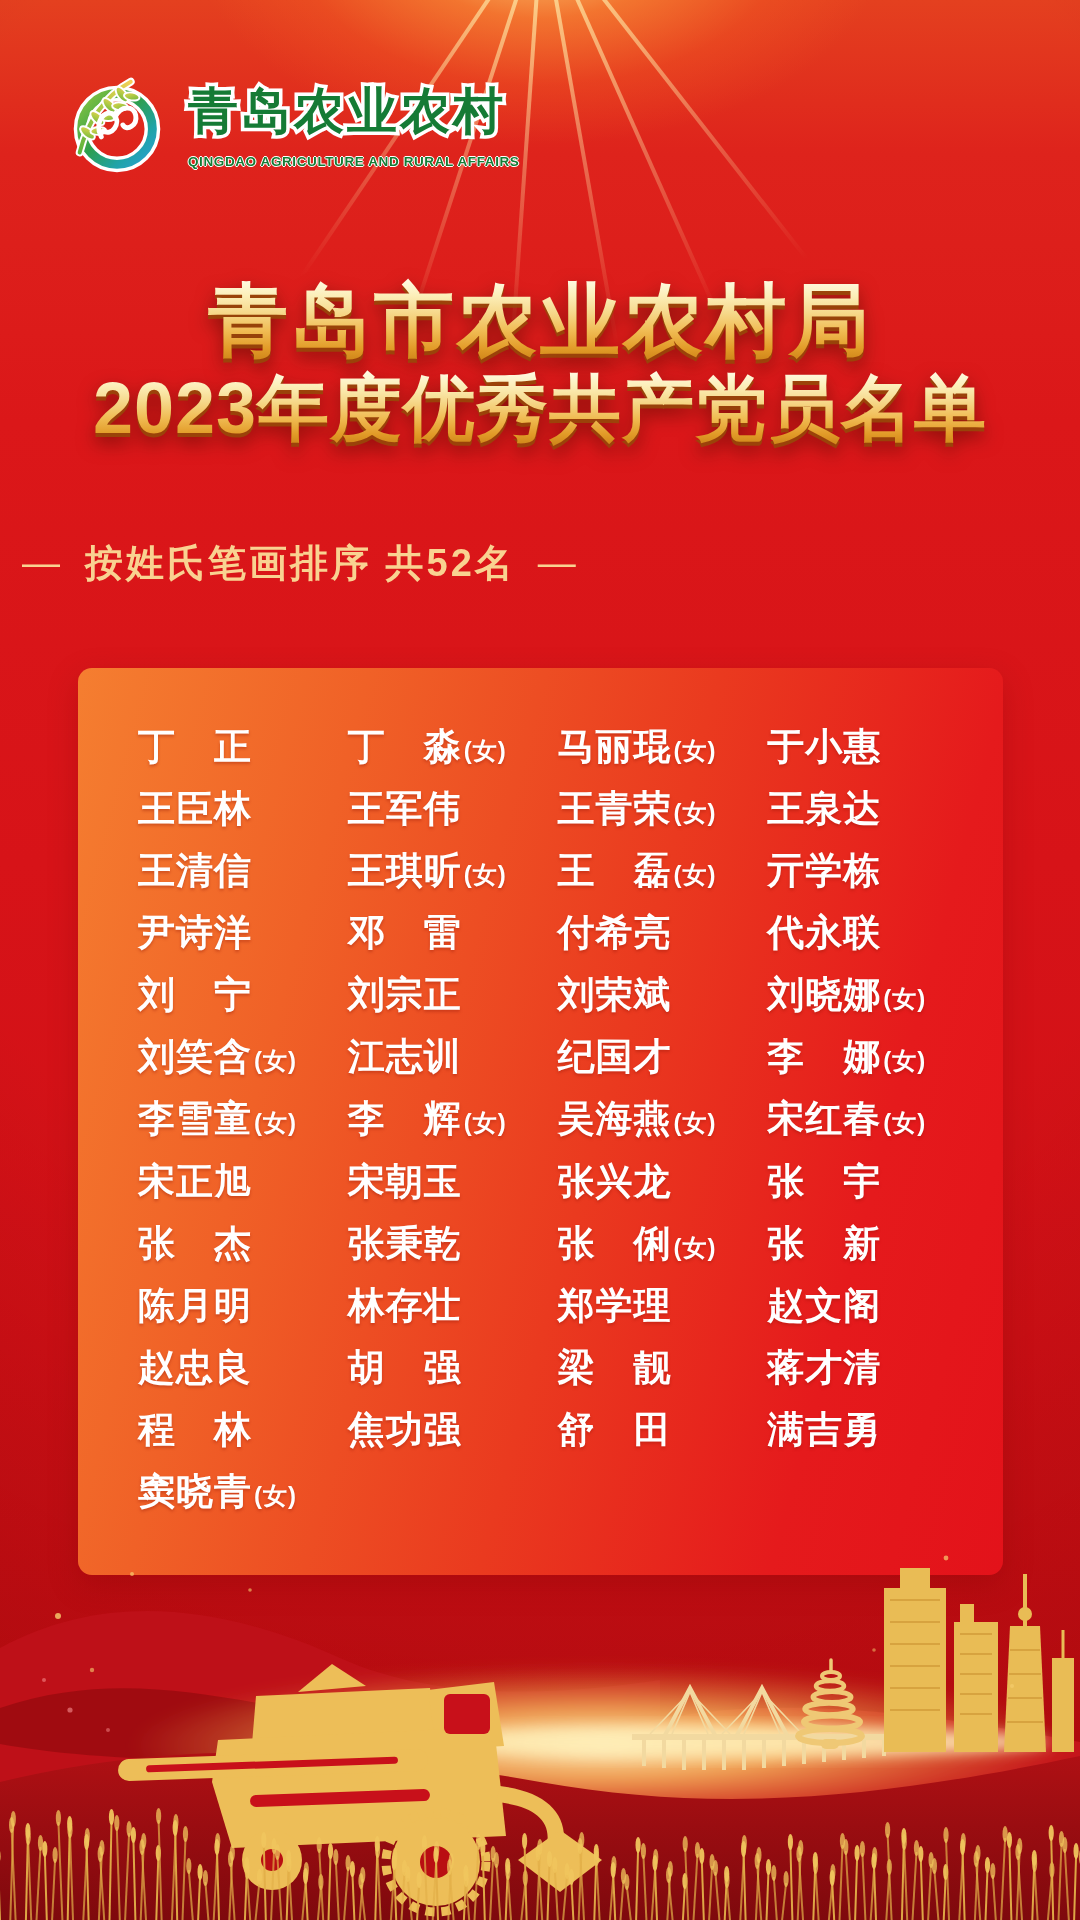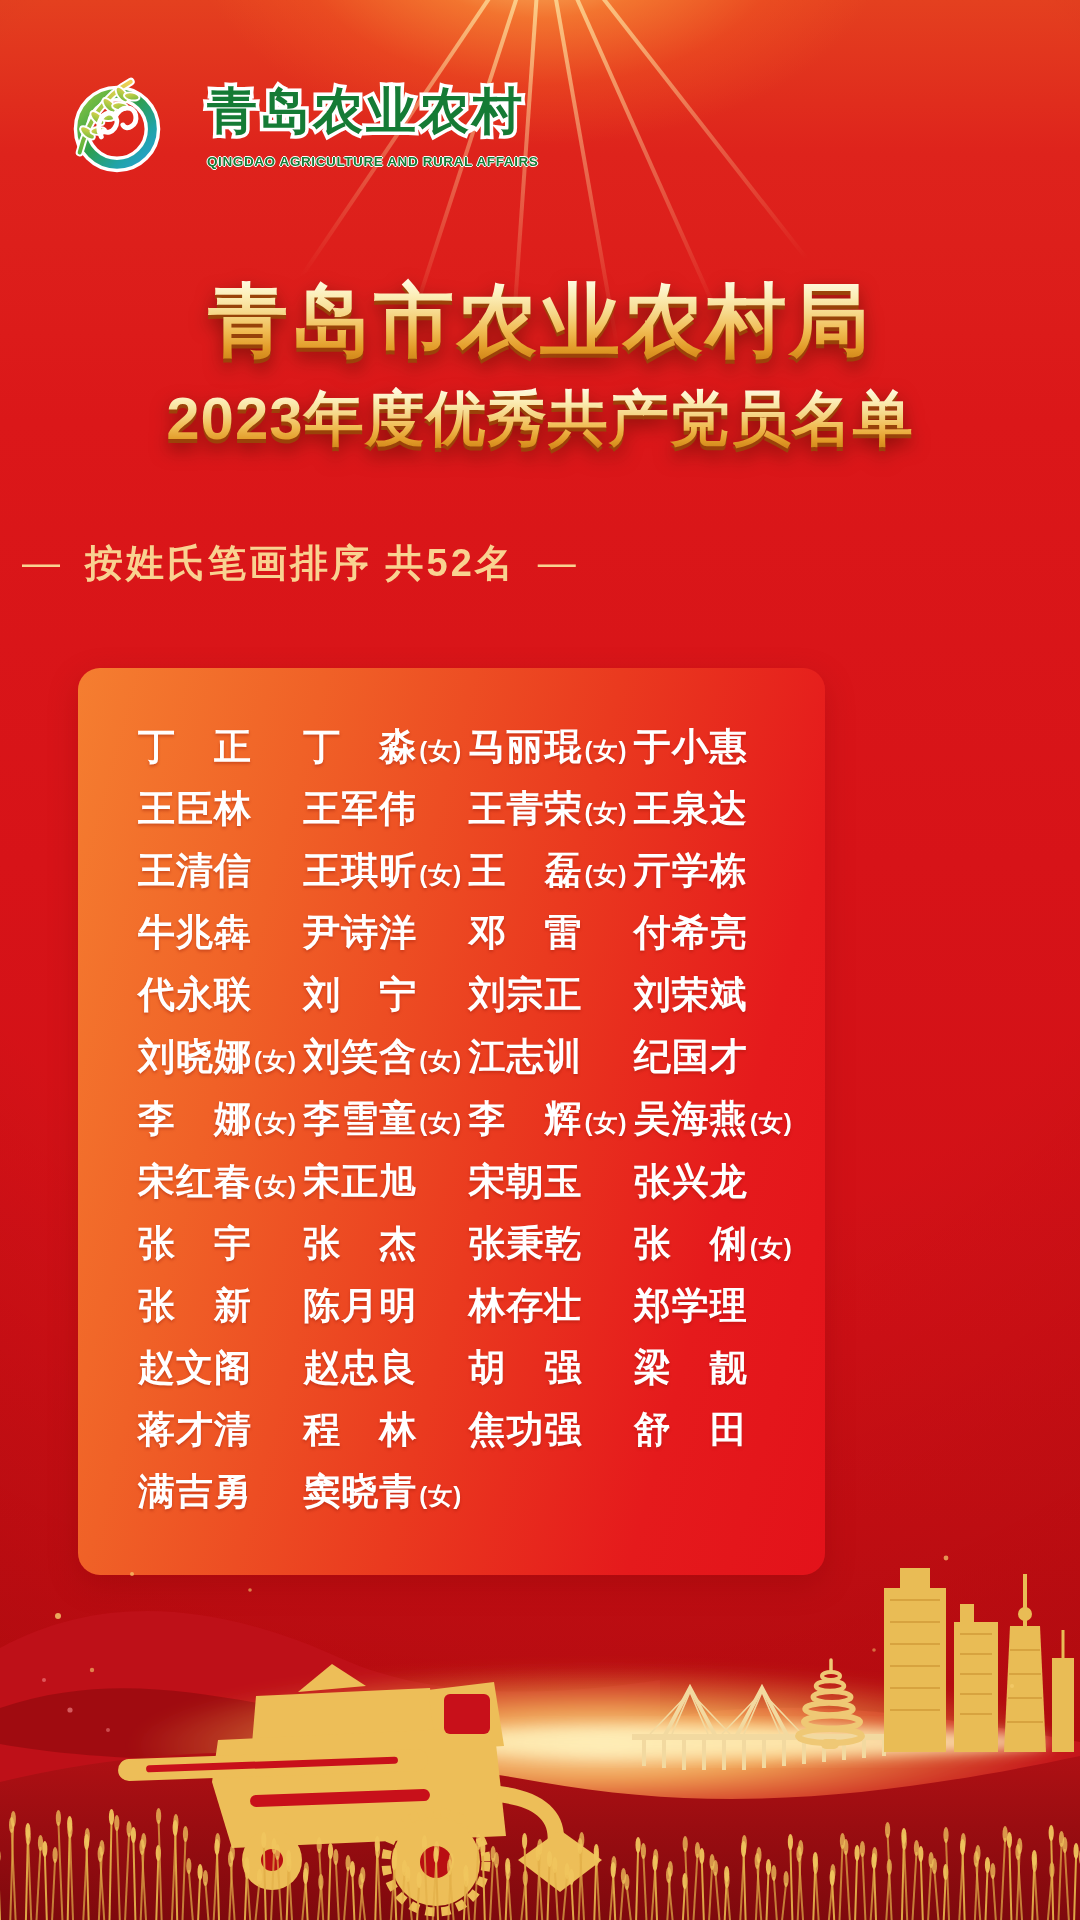--- a/index.html
+++ b/index.html
@@ -11,43 +11,43 @@
   .poster::before{
     content:"";position:absolute;inset:0;pointer-events:none;
     background:radial-gradient(120% 70% at 50% 28%,rgba(255,255,255,0) 55%,rgba(110,0,0,.28) 100%);
   }
   
   .burst{position:absolute;left:50%;top:-60px;transform:translateX(-50%);width:980px;height:520px;pointer-events:none;
     background:radial-gradient(ellipse 52% 58% at 50% 0%,rgba(255,222,130,.95) 0%,rgba(255,160,60,.55) 26%,rgba(255,120,40,.22) 48%,rgba(255,120,40,0) 68%);}
   .ray{position:absolute;top:-20px;left:50%;width:4px;height:430px;transform-origin:50% 0;
     background:linear-gradient(180deg,rgba(255,236,170,.85),rgba(255,236,170,0));}
   
-  .logo-row{position:absolute;left:58px;top:66px;display:flex;align-items:center;gap:31px;}
+  .logo-row{position:absolute;left:58px;top:66px;display:flex;align-items:center;gap:12px;}
   .logo-text{display:flex;flex-direction:column;}
   .outline{position:relative;-webkit-text-stroke:7px #ffffff;}
   .outline::after{content:attr(data-text);position:absolute;left:0;top:0;-webkit-text-stroke:0;color:#157B35;}
   .logo-cn{font-size:50px;font-weight:bold;letter-spacing:3px;color:#157B35;line-height:1.05;}
   .logo-en{font-size:13.5px;font-weight:bold;letter-spacing:.6px;color:#157B35;margin-top:16px;
     text-shadow:-1px 0 #fff,1px 0 #fff,0 -1px #fff,0 1px #fff;}
   
   .title-block{position:absolute;top:278px;left:0;width:100%;text-align:center;}
   .title-line{
     font-weight:900;line-height:1.08;letter-spacing:3px;
     background:linear-gradient(180deg,#FFFBE8 0%,#FCEFBA 20%,#F6D98C 40%,#F0BB52 62%,#E29B28 82%,#C97F15 100%);
     -webkit-background-clip:text;background-clip:text;color:transparent;
     filter:drop-shadow(0 4px 0 rgba(150,75,8,.85)) drop-shadow(0 7px 9px rgba(80,10,0,.55));
   }
   .l1{font-size:80px;text-decoration:underline;}
-  .l2{font-size:60px;margin-top:23px;letter-spacing:1px;}
+  .l2{font-size:72px;margin-top:6px;letter-spacing:1px;}
   
   .subtitle-row{position:absolute;top:538px;left:0;width:100%;text-align:left;
     color:#F9D291;font-size:38px;font-weight:bold;letter-spacing:3px;}
   .subtitle-row .dash{margin:0 22px;font-weight:normal;}
   
-  .panel{position:absolute;left:78px;top:668px;width:747px;height:907px;border-radius:22px;
+  .panel{position:absolute;left:78px;top:668px;width:925px;height:907px;border-radius:14px;
     background:linear-gradient(105deg,#F57E30 0%,#F06127 25%,#EA3A1F 55%,#E51A1C 80%,#E3121A 100%);
     box-shadow:0 10px 30px rgba(120,5,5,.25);}
   .name-grid{position:absolute;top:48px;bottom:52px;left:60px;right:26px;
     display:grid;grid-template-columns:repeat(4,1fr);grid-auto-rows:1fr;align-items:center;}
   .cell{color:#FFFFFF;font-size:37px;font-weight:bold;white-space:nowrap;letter-spacing:1px;
     text-shadow:0 2px 3px rgba(140,20,5,.35);}
   .fem{font-size:24px;font-weight:bold;margin-left:2px;}
   
   .scene{position:absolute;left:0;bottom:0;width:1080px;height:390px;pointer-events:none;}
 </style>
@@ -120,21 +120,20 @@
         <div class="cell"><span class="nm">马丽琨</span><span class="fem">(女)</span></div>
         <div class="cell"><span class="nm">于小惠</span></div>
         <div class="cell"><span class="nm">王臣林</span></div>
         <div class="cell"><span class="nm">王军伟</span></div>
         <div class="cell"><span class="nm">王青荣</span><span class="fem">(女)</span></div>
         <div class="cell"><span class="nm">王泉达</span></div>
         <div class="cell"><span class="nm">王清信</span></div>
         <div class="cell"><span class="nm">王琪昕</span><span class="fem">(女)</span></div>
         <div class="cell"><span class="nm">王　磊</span><span class="fem">(女)</span></div>
         <div class="cell"><span class="nm">亓学栋</span></div>
-        <div class="cell"><span class="nm">牛兆犇</span></div>
         <div class="cell"><span class="nm">尹诗洋</span></div>
         <div class="cell"><span class="nm">邓　雷</span></div>
         <div class="cell"><span class="nm">付希亮</span></div>
         <div class="cell"><span class="nm">代永联</span></div>
         <div class="cell"><span class="nm">刘　宁</span></div>
         <div class="cell"><span class="nm">刘宗正</span></div>
         <div class="cell"><span class="nm">刘荣斌</span></div>
         <div class="cell"><span class="nm">刘晓娜</span><span class="fem">(女)</span></div>
         <div class="cell"><span class="nm">刘笑含</span><span class="fem">(女)</span></div>
         <div class="cell"><span class="nm">江志训</span></div>

